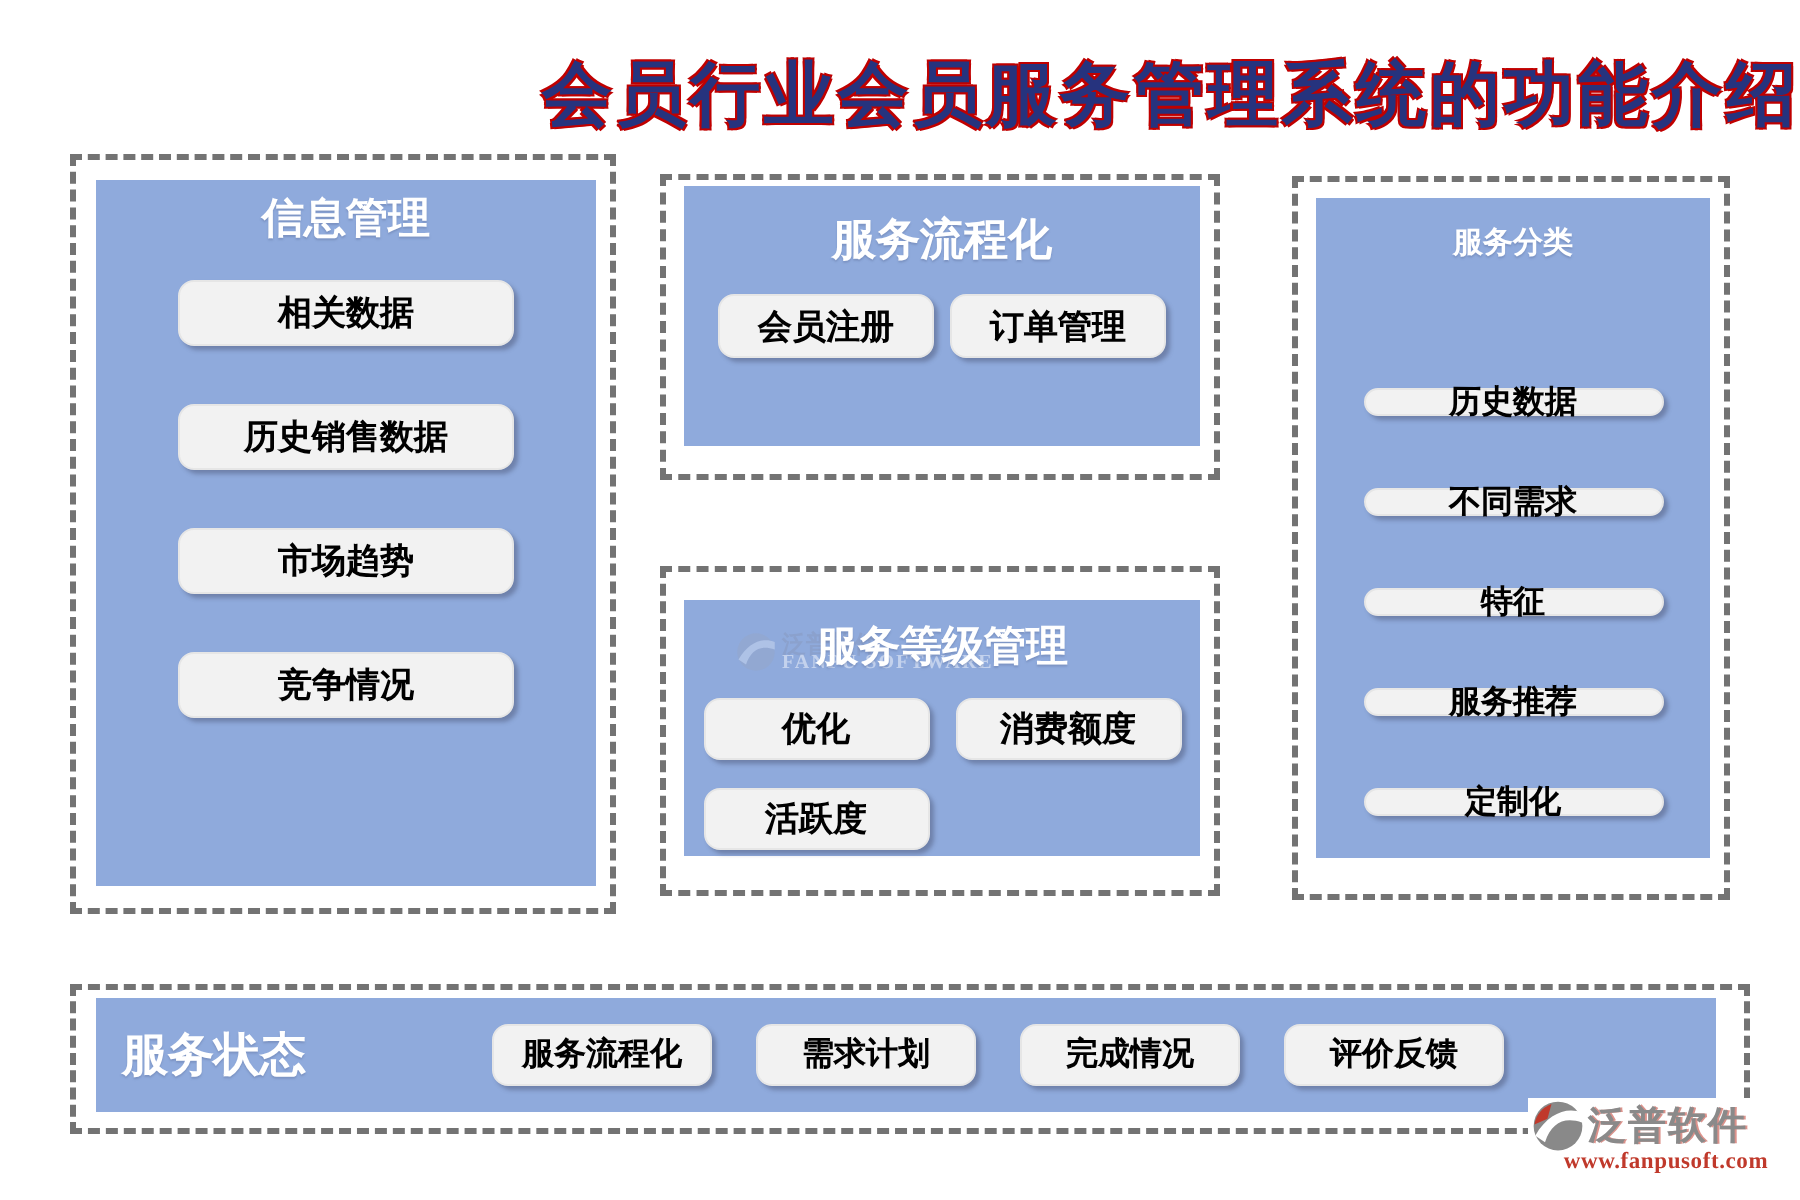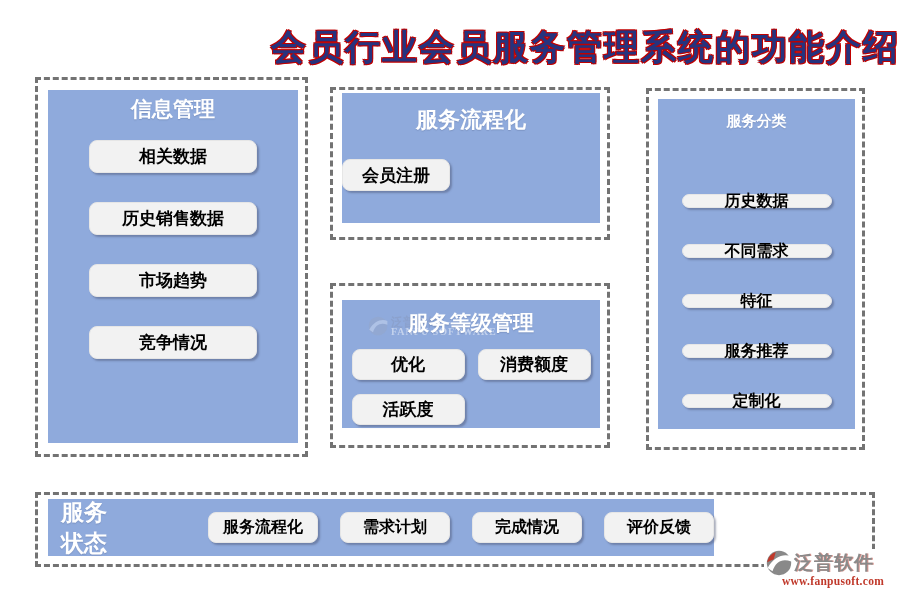--- a/index.html
+++ b/index.html
@@ -30,21 +30,21 @@
     background:#F2F2F2; border:1px solid #e6e6e6; border-radius:8px;
     box-shadow:2px 2px 2px rgba(70,80,110,.45);
     color:#000; font-weight:bold;
     display:flex; align-items:center; justify-content:center;
     box-sizing:border-box; white-space:nowrap;
   }
   
   .info-list { display:flex; flex-direction:column; align-items:center; gap:29px; margin-top:17px; }
   .info-list .chip { width:168px; height:33px; font-size:17px; }
   
-  .process-list { display:flex; justify-content:flex-start; gap:8px; margin-top:24px; }
+  .process-list { display:flex; justify-content:center; gap:8px; margin-top:12px; }
   .process-list .chip { width:108px; height:32px; font-size:17px; }
   
   .level-list { display:grid; grid-template-columns:113px 113px; column-gap:13px; row-gap:14px; justify-content:center; margin-top:12px; }
   .level-list .chip { height:31px; font-size:17px; }
   
   .category-list { display:flex; flex-direction:column; align-items:center; gap:13px; margin-top:40px; }
   .category-list .chip { width:150px; height:14px; font-size:16px;margin-top:23px; }
   
   .status-bar { display:flex; align-items:center; height:100%; }
   .status-hdr { font-size:23px; margin-left:13px; text-align:left; }
@@ -87,20 +87,21 @@
         <div class="chip">竞争情况</div>
       </div>
   </div>
 </div>
 
 <div class="dashed" style="left:330px; top:87px; width:280px; height:153px;">
   <div class="bluepanel" style="left:9px; top:3px; width:258px; height:130px;">
     <div class="hdr" style="padding-top:12px; font-size:22px;">服务流程化</div>
     <div class="process-list">
         <div class="chip">会员注册</div>
+        <div class="chip">订单管理</div>
       </div>
   </div>
 </div>
 
 <div class="dashed" style="left:330px; top:283px; width:280px; height:165px;">
   <div class="bluepanel" style="left:9px; top:14px; width:258px; height:128px;">
     <div class="watermark">
       <svg width="20" height="20" viewBox="0 0 32 32" style="opacity:.5">
         <circle cx="16" cy="16" r="15" fill="#9aa3b8"></circle>
         <path d="M2 22 C10 8, 22 4, 31 8 L31 14 C20 10, 12 14, 8 26 Z" fill="#ffffff"></path>
@@ -126,21 +127,21 @@
         <div class="chip">历史数据</div>
         <div class="chip">不同需求</div>
         <div class="chip">特征</div>
         <div class="chip">服务推荐</div>
         <div class="chip">定制化</div>
       </div>
   </div>
 </div>
 
 <div class="dashed" style="left:35px; top:492px; width:840px; height:75px;">
-  <div class="bluepanel" style="left:10px; top:4px; width:666px; height:57px;">
+  <div class="bluepanel" style="left:10px; top:4px; width:810px; height:57px;">
     <div class="status-bar">
       <div class="hdr status-hdr">服务状态</div>
       <div class="status-list">
           <div class="chip">服务流程化</div>
           <div class="chip">需求计划</div>
           <div class="chip">完成情况</div>
           <div class="chip">评价反馈</div>
         </div>
     </div>
   </div>

